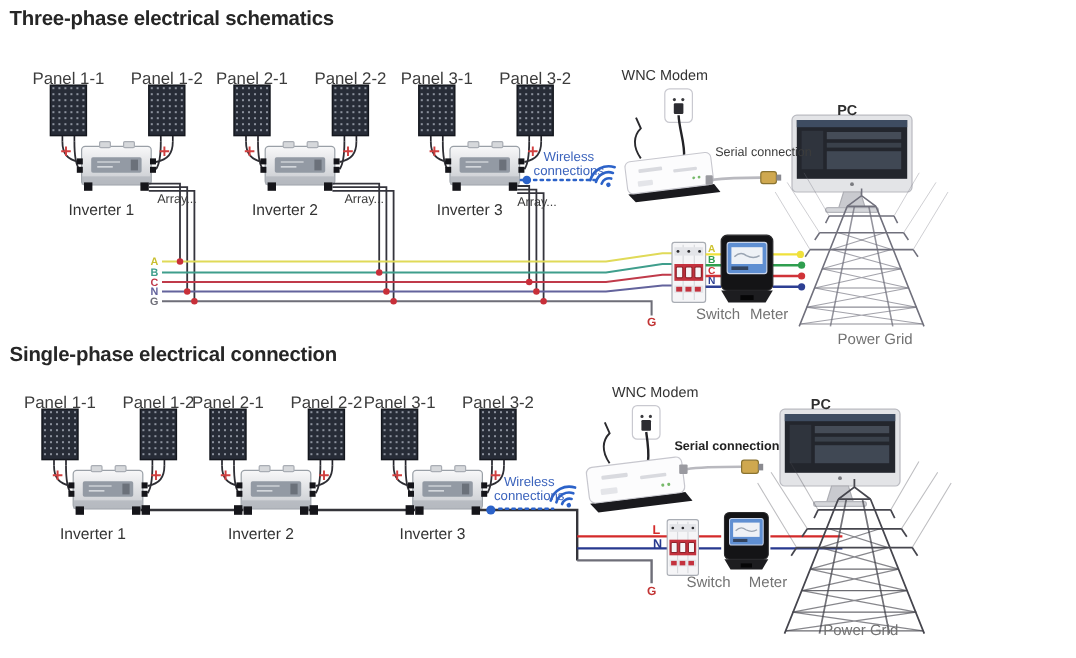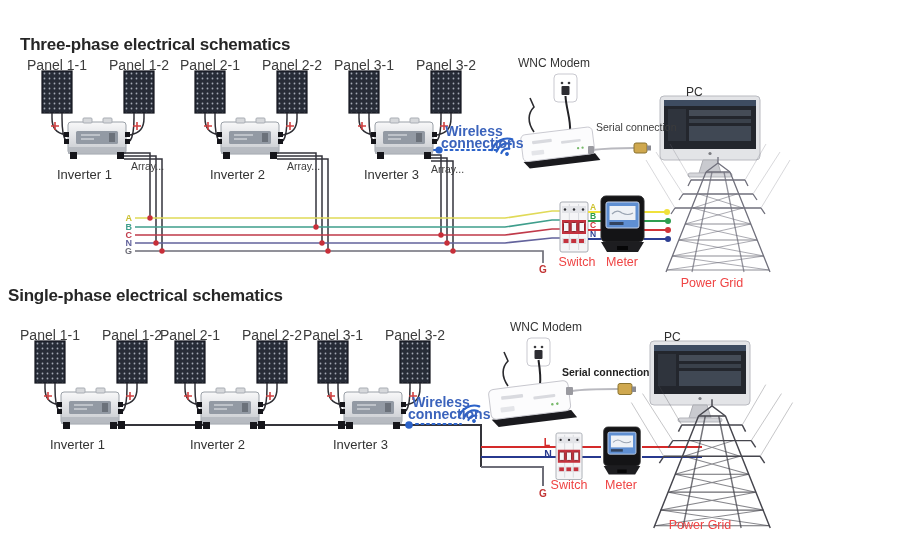--- a/index.html
+++ b/index.html
@@ -4,24 +4,24 @@
 <style>
   html,body{margin:0;padding:0;background:#fff;}
   #canvas{position:relative;width:897px;height:548px;background:#fff;overflow:hidden;
           font-family:"Liberation Sans",sans-serif;}
   svg.layer{position:absolute;left:0;top:0;}
   .lbl{position:absolute;color:#3f3f3f;white-space:nowrap;}
   .title{font-size:17px;font-weight:bold;color:#262626;letter-spacing:-0.2px;}
   .plbl{font-size:14px;text-align:center;color:#3c3c3c;}
   .ilbl{font-size:13px;text-align:left;color:#333;}
   .albl{font-size:10.5px;color:#3c3c3c;}
-  .wifilbl{font-size:14px;color:#3b63bc;text-align:center;white-space:normal;line-height:11.5px;font-weight:bold;}
+  .wifilbl{font-size:11px;color:#3b63bc;text-align:center;white-space:normal;line-height:11.5px;}
   .devlbl{font-size:12px;text-align:center;color:#333;}
-  .pclbl{font-size:12px;text-align:left;color:#2e2e2e;}
-  .biglbl{font-size:12.5px;text-align:center;color:#ef4444;}
+  .pclbl{font-size:12px;text-align:center;color:#2e2e2e;font-weight:bold;}
+  .biglbl{font-size:12.5px;color:#737373;margin-left:28px;}
   .buslbl{font-size:9px;font-weight:bold;text-align:right;}
   .mwlbl{font-size:8.5px;font-weight:bold;text-align:center;}
   .glbl{font-size:10px;font-weight:bold;color:#c23434;text-align:center;}
   .lnlbl{font-size:10.5px;font-weight:bold;text-align:center;}
   .bold{font-weight:bold;color:#222;}
   .busA{color:#c9bf2e}.busB{color:#3f9e8c}.busC{color:#c03a4a}.busN{color:#63639c}.busG{color:#6e6e78}
   .mwA{color:#cdc22f}.mwB{color:#2f9e4f}.mwC{color:#d03338}.mwN{color:#2d3f93}
   .lred{color:#d42a2a}.nblue{color:#27398f}
 </style>
 </head>
@@ -244,21 +244,21 @@
       <path d="M 481,457 H 556 M 582,457 H 601 M 642,457 H 702" stroke="#27398f"></path>
       <path d="M 481,467 H 543 V 486" stroke="#6e6e78"></path>
     </g>
 
     <use href="#breaker" transform="translate(556,433) scale(0.93)"></use>
     <use href="#meterdev" transform="translate(602,427) scale(0.85)"></use>
     <use href="#tower" transform="translate(712,416) scale(1.12)" style="color:#46464e"></use>
   </g>
 </svg>
 
-<div class="lbl title" style="left:20px;top:6px;margin-top:29px;">Three-phase electrical schematics</div>
+<div class="lbl title" style="left:8px;top:6px;">Three-phase electrical schematics</div>
 
 <div class="lbl plbl" style="left:27px;top:57px;width:60px;">Panel 1-1</div>
 <div class="lbl plbl" style="left:109px;top:57px;width:60px;">Panel 1-2</div>
 <div class="lbl plbl" style="left:180px;top:57px;width:60px;">Panel 2-1</div>
 <div class="lbl plbl" style="left:262px;top:57px;width:60px;">Panel 2-2</div>
 <div class="lbl plbl" style="left:334px;top:57px;width:60px;">Panel 3-1</div>
 <div class="lbl plbl" style="left:416px;top:57px;width:60px;">Panel 3-2</div>
 
 <div class="lbl ilbl" style="left:57px;top:167px;width:80px;">Inverter 1</div>
 <div class="lbl ilbl" style="left:210px;top:167px;width:80px;">Inverter 2</div>
@@ -282,21 +282,21 @@
 <div class="lbl mwlbl mwA" style="left:587px;top:202px;width:12px;">A</div>
 <div class="lbl mwlbl mwB" style="left:587px;top:211px;width:12px;">B</div>
 <div class="lbl mwlbl mwC" style="left:587px;top:220px;width:12px;">C</div>
 <div class="lbl mwlbl mwN" style="left:587px;top:229px;width:12px;">N</div>
 
 <div class="lbl glbl" style="left:536px;top:264px;width:14px;">G</div>
 <div class="lbl biglbl" style="left:552px;top:255px;width:50px;">Switch</div>
 <div class="lbl biglbl" style="left:597px;top:255px;width:50px;">Meter</div>
 <div class="lbl biglbl" style="left:670px;top:276px;width:84px;">Power Grid</div>
 
-<div class="lbl title" style="left:8px;top:286px;">Single-phase electrical schematics</div>
+<div class="lbl title" style="left:8px;top:286px;">Single-phase electrical connection</div>
 
 <div class="lbl plbl" style="left:20px;top:327px;width:60px;">Panel 1-1</div>
 <div class="lbl plbl" style="left:102px;top:327px;width:60px;">Panel 1-2</div>
 <div class="lbl plbl" style="left:160px;top:327px;width:60px;">Panel 2-1</div>
 <div class="lbl plbl" style="left:242px;top:327px;width:60px;">Panel 2-2</div>
 <div class="lbl plbl" style="left:303px;top:327px;width:60px;">Panel 3-1</div>
 <div class="lbl plbl" style="left:385px;top:327px;width:60px;">Panel 3-2</div>
 
 <div class="lbl ilbl" style="left:50px;top:437px;width:80px;">Inverter 1</div>
 <div class="lbl ilbl" style="left:190px;top:437px;width:80px;">Inverter 2</div>

